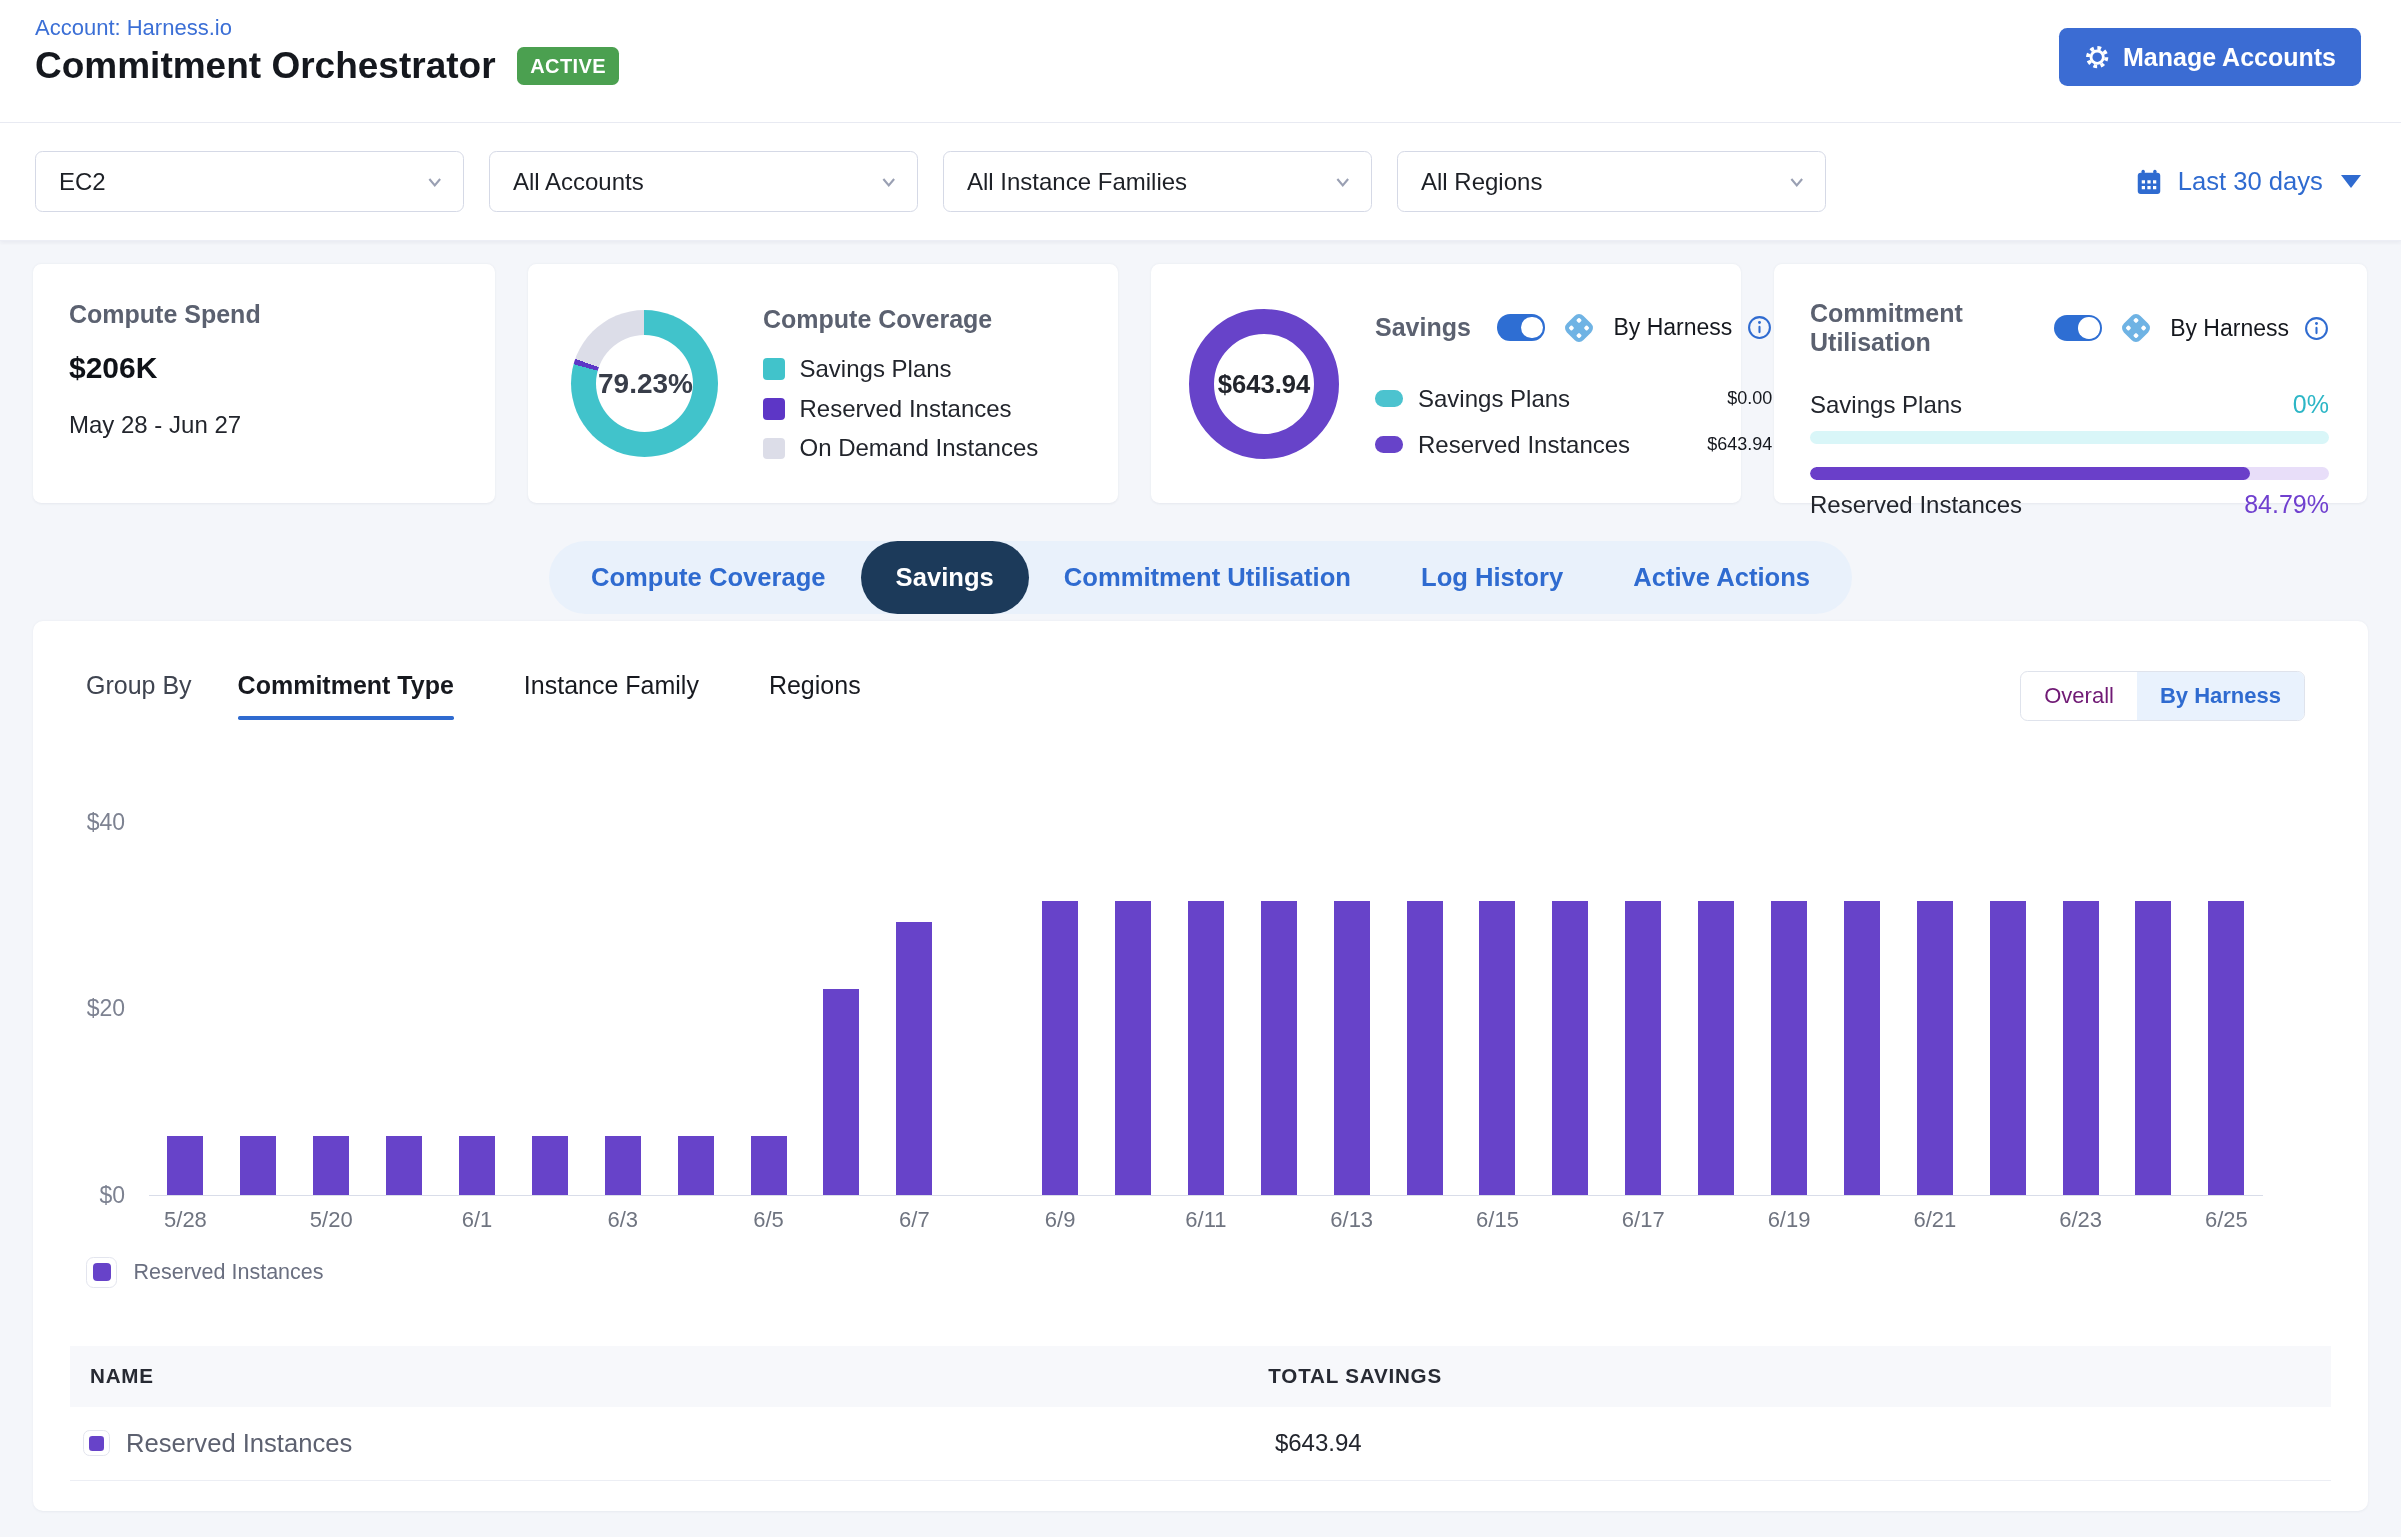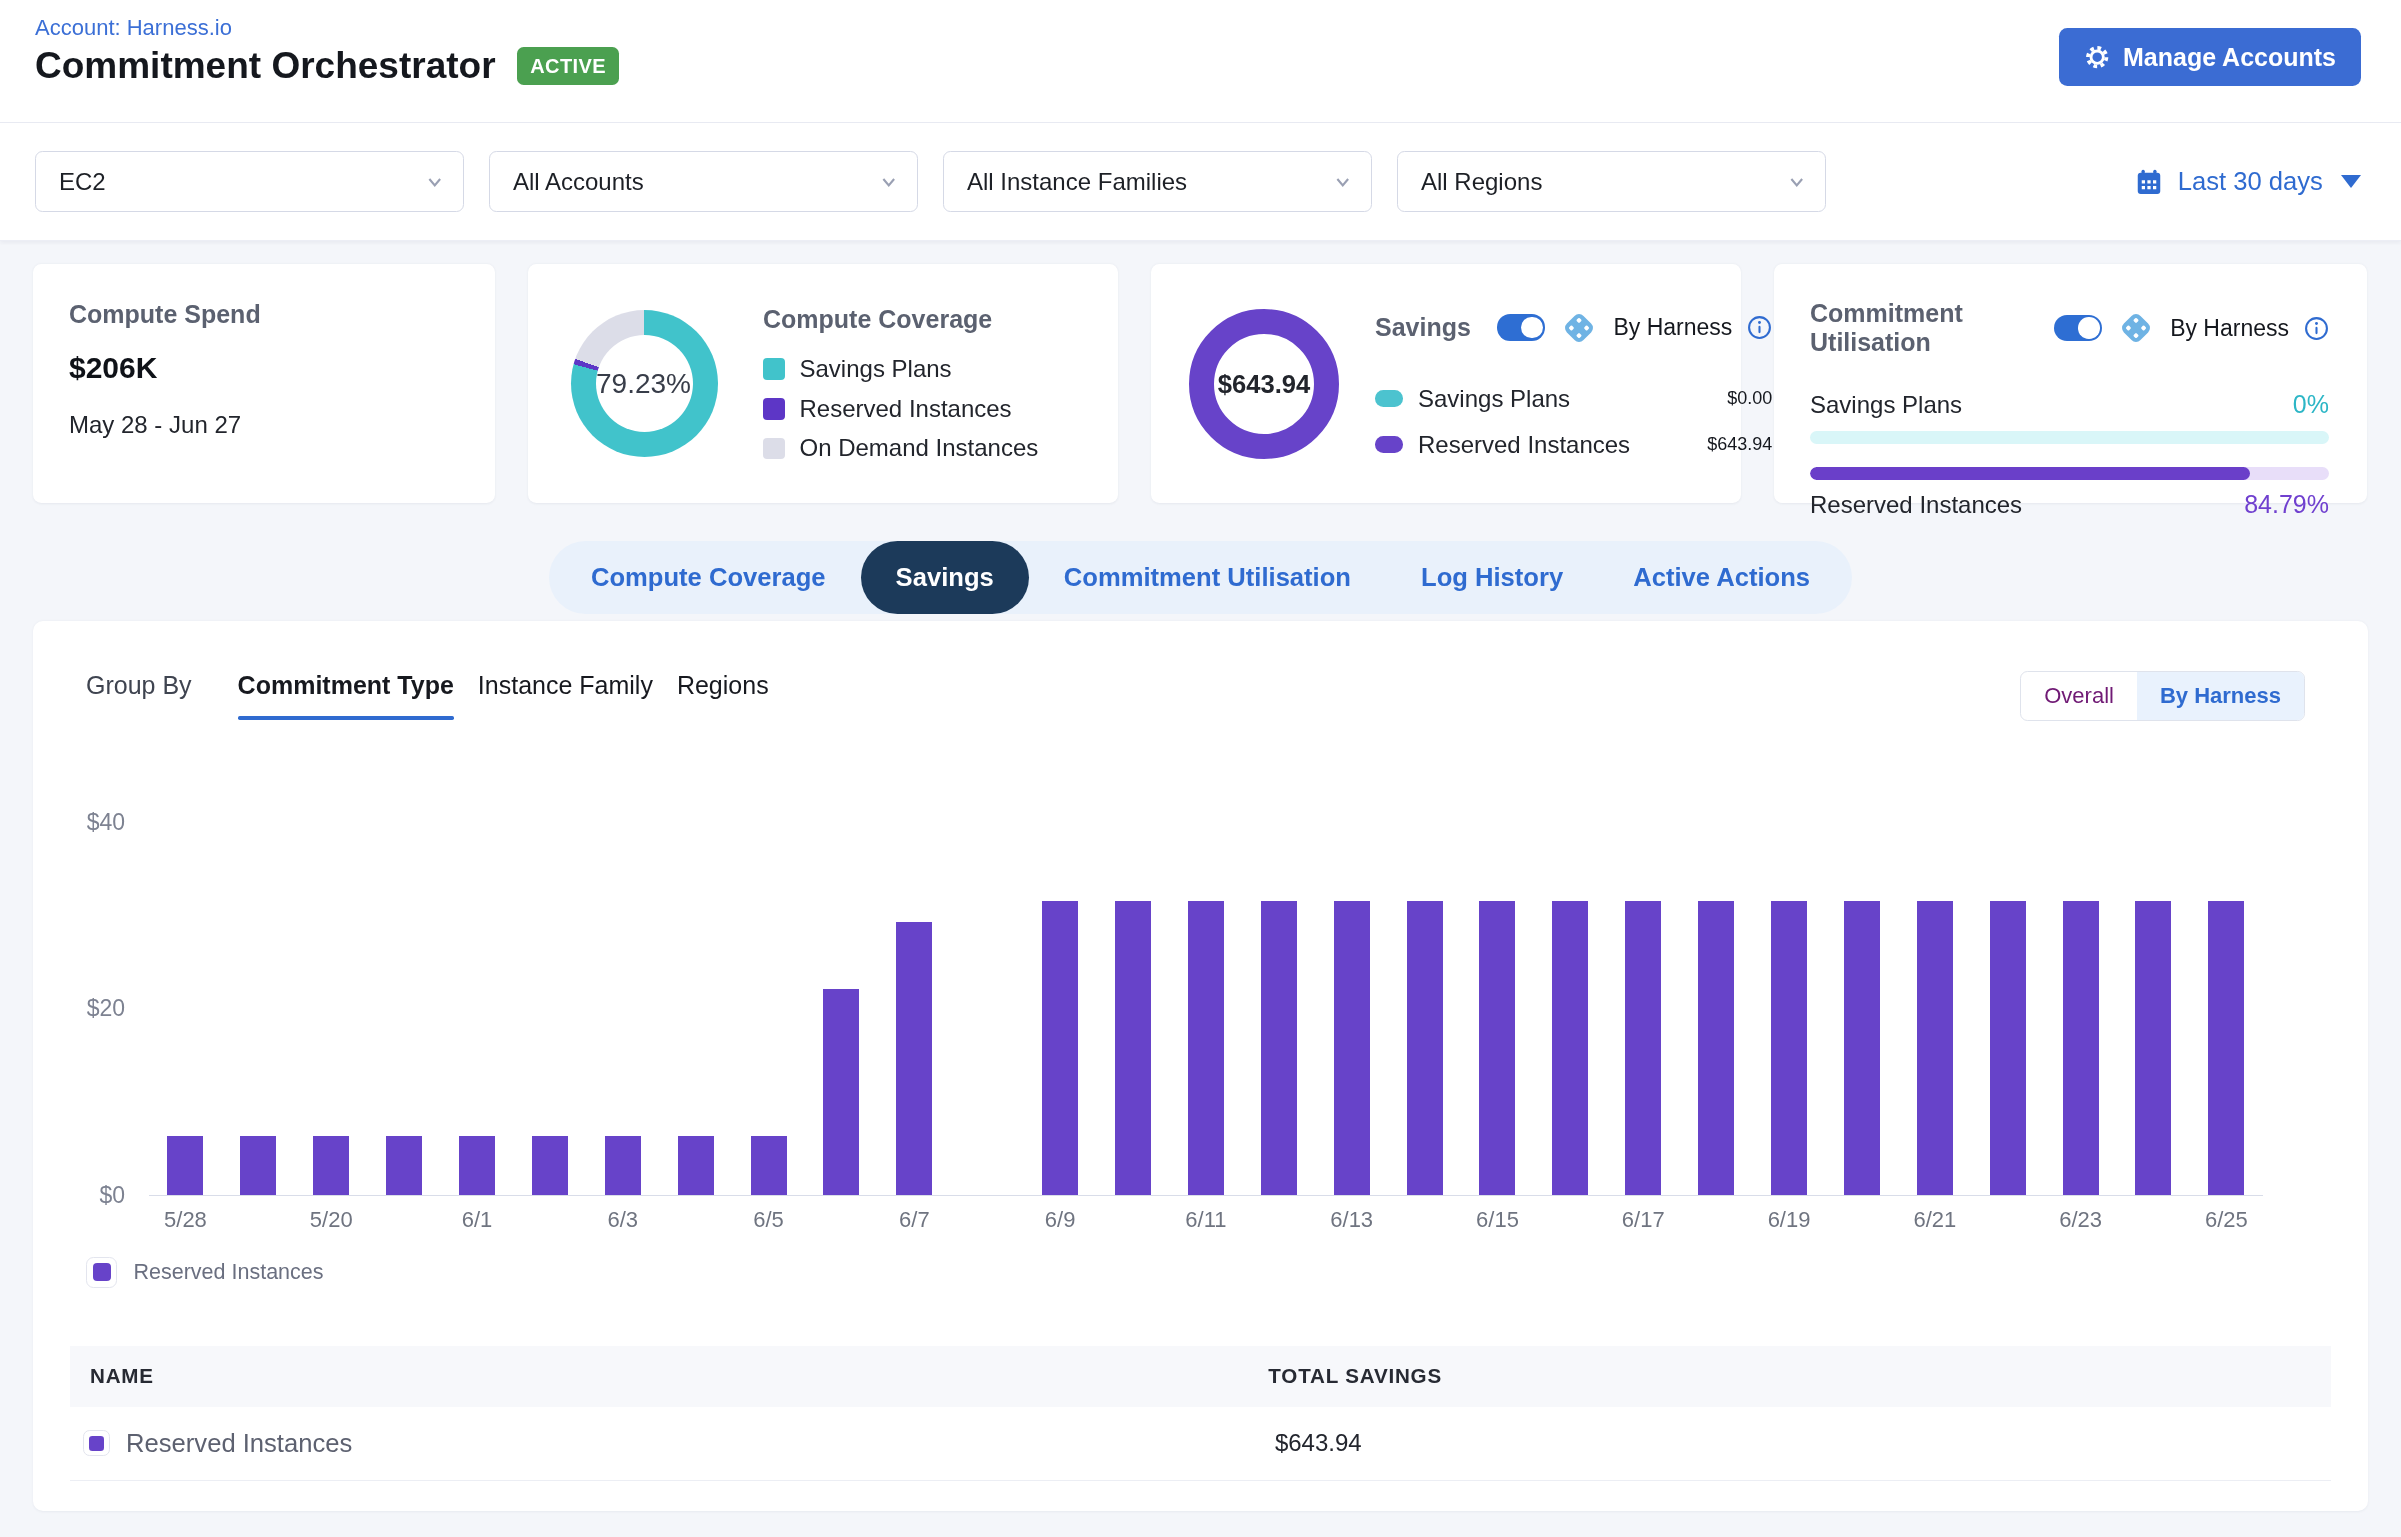--- a/index.html
+++ b/index.html
@@ -26,22 +26,22 @@
   
   .cards{display:flex;gap:33px;padding:23px 33px 0;}
   .card{background:#fff;border-radius:8.3px;height:239px;box-shadow:0 0.8px 2.5px rgba(40,50,80,.07);box-sizing:border-box;}
   .card-title{font-size:25px;font-weight:bold;color:#5b6170;}
   .card-cs{width:462px;padding:36px 0 0 36px;}
   .cs-amount{font-size:30px;font-weight:bold;color:#0f1218;margin-top:21.5px;}
   .cs-period{font-size:24px;color:#22252c;margin-top:26.4px;}
 
   .card-cc{width:590px;display:flex;align-items:center;padding-left:43px;gap:45px;}
   .donut{width:147px;height:147px;border-radius:50%;position:relative;flex:none;}
-  .donut-hole{position:absolute;inset:25px;background:#fff;border-radius:50%;display:flex;align-items:center;justify-content:flex-start;
-              font-size:28px;font-weight:normal;color:#383d49;}
+  .donut-hole{position:absolute;inset:25px;background:#fff;border-radius:50%;display:flex;align-items:center;justify-content:flex-end;
+              font-size:28px;font-weight:bold;color:#383d49;}
   .cc-right .card-title{margin-bottom:21.5px;}
   .lg-row{display:flex;align-items:center;gap:15px;margin-top:11.6px;}
   .lg-sq{width:21.5px;height:21.5px;border-radius:4.1px;flex:none;}
   .lg-lab{font-size:24px;color:#22252c;}
 
   .card-sv{width:590px;display:flex;align-items:center;padding-left:38px;gap:36px;}
   .ring{width:150px;height:150px;border:25px solid #6743c9;border-radius:50%;box-sizing:border-box;position:relative;flex:none;}
   .ring-label{position:absolute;top:50%;left:50%;transform:translate(-50%,-50%);font-size:25.6px;font-weight:bold;color:#22252c;white-space:nowrap;}
   .sv-right{flex:1;padding-right:33px;}
   .hd-row{display:flex;align-items:center;gap:15px;}
@@ -306,21 +306,21 @@
         <div class="tab">Commitment Utilisation</div>
         <div class="tab">Log History</div>
         <div class="tab">Active Actions</div>
       </div>
   </div>
 
   <div class="panel">
     <div class="panel-head">
       <div class="groupby">
         <div class="gb-label">Group By</div>
-        <span id="groupby-opts" style="display:flex;gap:24px;">
+        <span id="groupby-opts" style="display:flex;gap:70px;">
             <div class="gb-opt active">
               <div>Commitment Type</div>
               <div class="gb-under"></div>
             </div>
             <div class="gb-opt">
               <div>Instance Family</div>
             </div>
             <div class="gb-opt">
               <div>Regions</div>
             </div>

